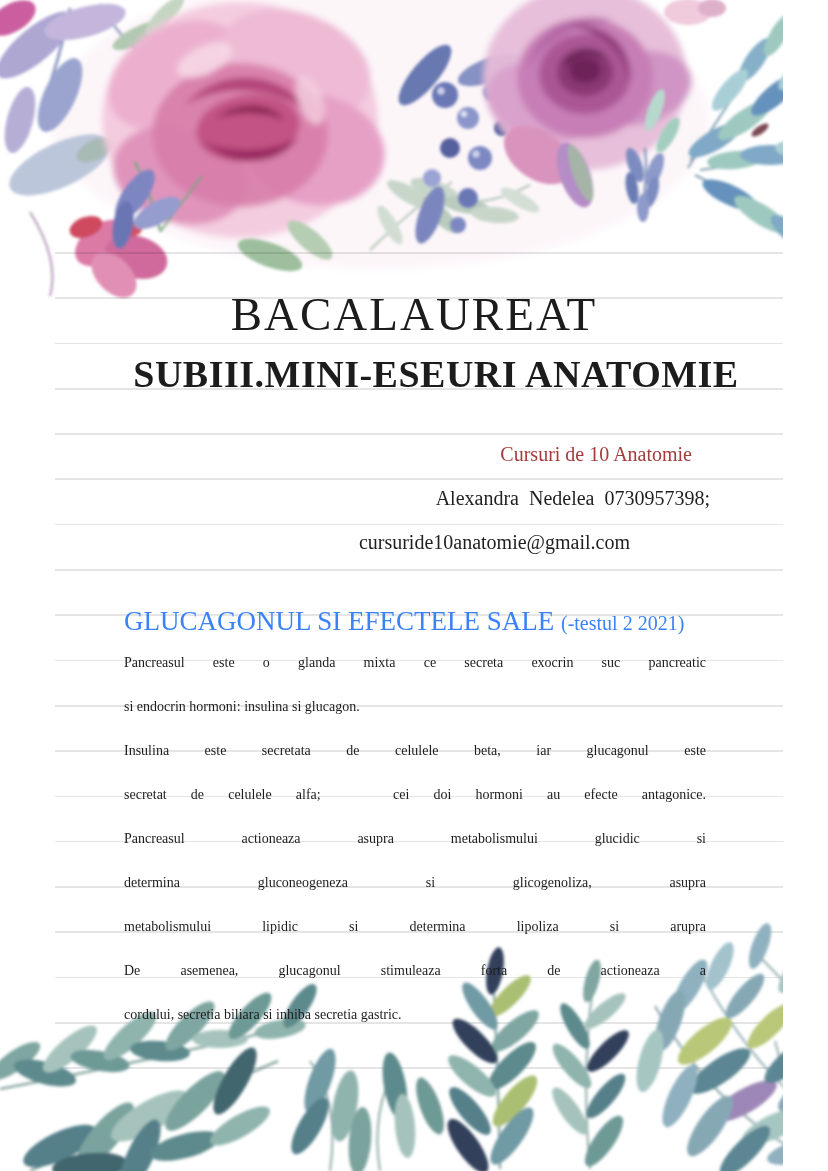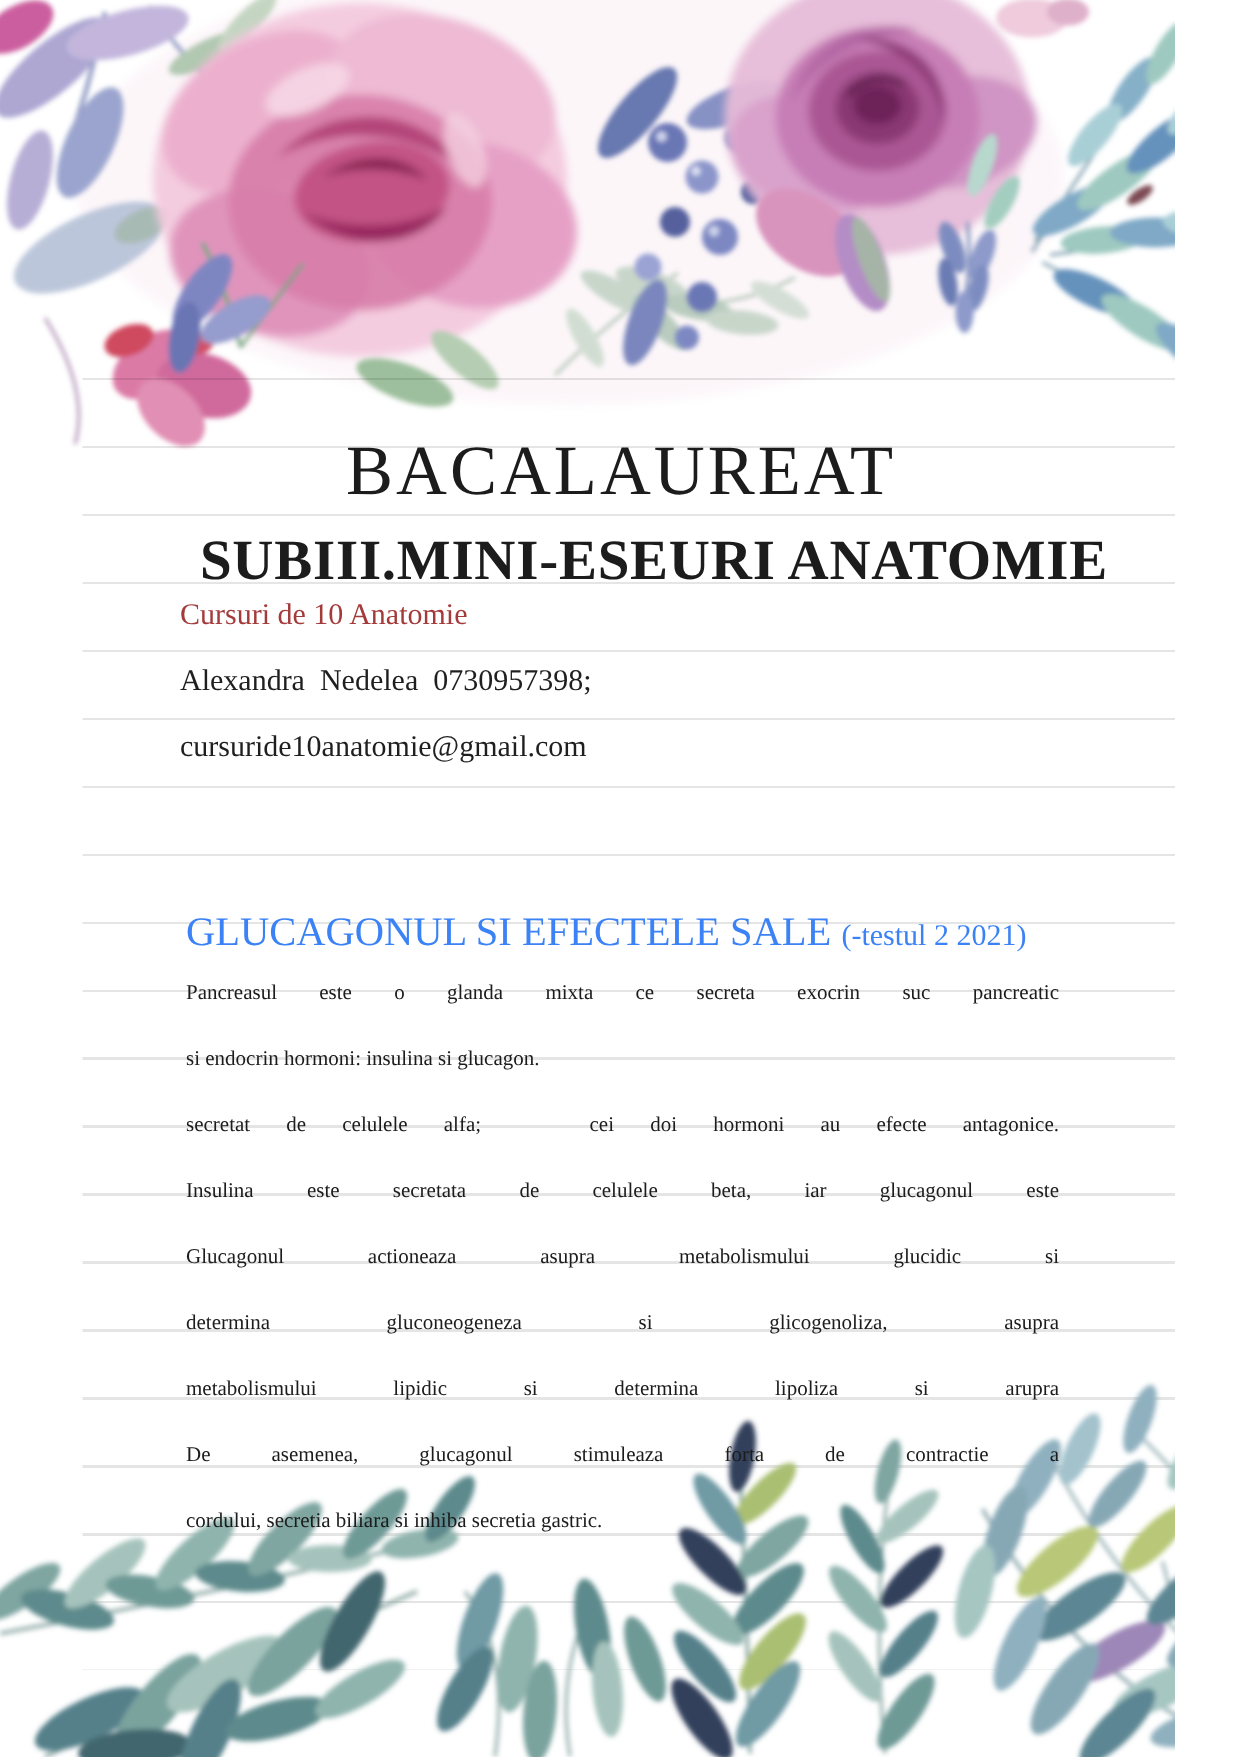--- a/index.html
+++ b/index.html
@@ -23,22 +23,22 @@
     text-align:center; font-size:47px; font-weight:400; letter-spacing:2px;
     color:#1c1c1c;
   }
   .subtitle {
     position:absolute; top:352px; left:0; width:828px; margin:0;
     text-align:center; font-size:38px; font-weight:700; letter-spacing:0.5px;
     color:#1c1c1c;
     padding-left:22px;
   }
   .contact {
-    position:absolute; top:388px; left:120px; width:592px;
-    text-align:left; font-size:20px; line-height:44px;
+    position:absolute; top:432px; left:120px; width:592px;
+    text-align:right; font-size:20px; line-height:44px;
   }
   .contact .brand { color:#a43b3b; padding-right:20px; }
   .contact .name-phone { padding-right:2px; }
   .contact .email { padding-right:82px; }
 
   .essay-heading {
     position:absolute; top:606px; left:124px; width:600px;
     font-size:27px; color:#3b82f6; white-space:nowrap;
   }
   .essay-heading .note { font-size:20px; }
@@ -307,22 +307,22 @@
   </div>
 
   <div class="essay-heading">
     <span>GLUCAGONUL SI EFECTELE SALE</span>
     <span class="note">(-testul 2 2021)</span>
   </div>
 
   <div class="essay-body">
     <div class="line j">Pancreasul este o glanda mixta ce secreta exocrin suc pancreatic</div>
     <div class="line">si endocrin hormoni: insulina si glucagon.</div>
+    <div class="line j">Insulina este secretata de celulele beta, iar glucagonul este</div>
     <div class="line j">secretat de celulele alfa;&nbsp;&nbsp; cei doi hormoni au efecte antagonice.</div>
-    <div class="line j">Insulina este secretata de celulele beta, iar glucagonul este</div>
-    <div class="line j">Glucagonul actioneaza asupra metabolismului glucidic si</div>
+    <div class="line j">Pancreasul actioneaza asupra metabolismului glucidic si</div>
     <div class="line j">determina gluconeogeneza si glicogenoliza, asupra</div>
     <div class="line j">metabolismului lipidic si determina lipoliza si arupra</div>
-    <div class="line j">De asemenea, glucagonul stimuleaza forta de contractie a</div>
+    <div class="line j">De asemenea, glucagonul stimuleaza forta de actioneaza a</div>
     <div class="line">cordului, secretia biliara si inhiba secretia gastric.</div>
   </div>
 
 </div>
 
 </body></html>

